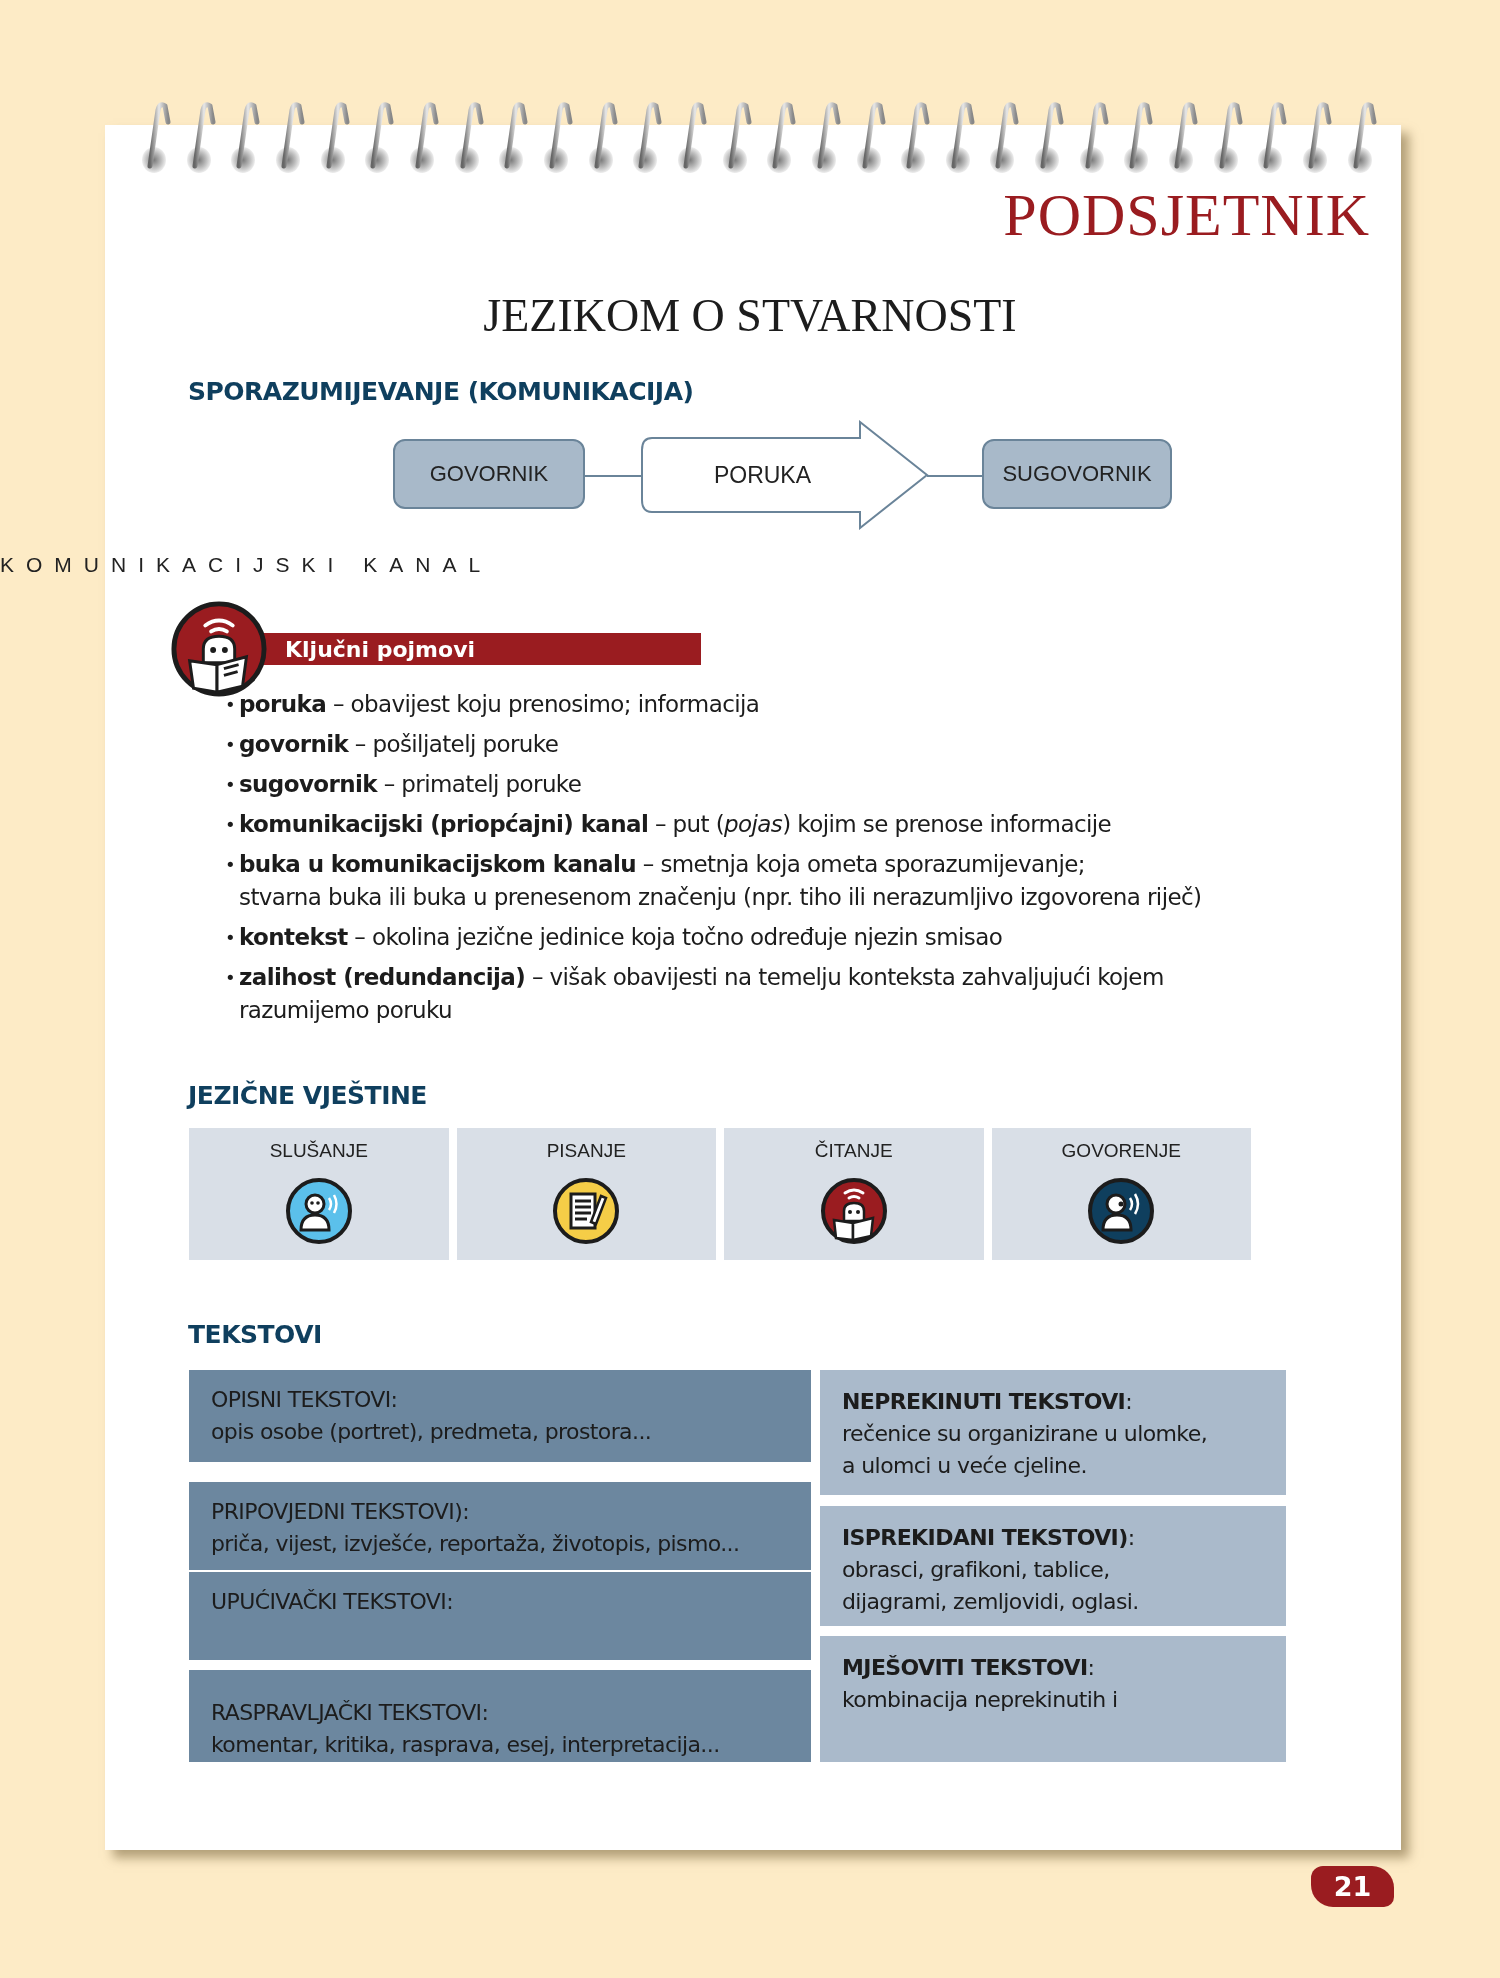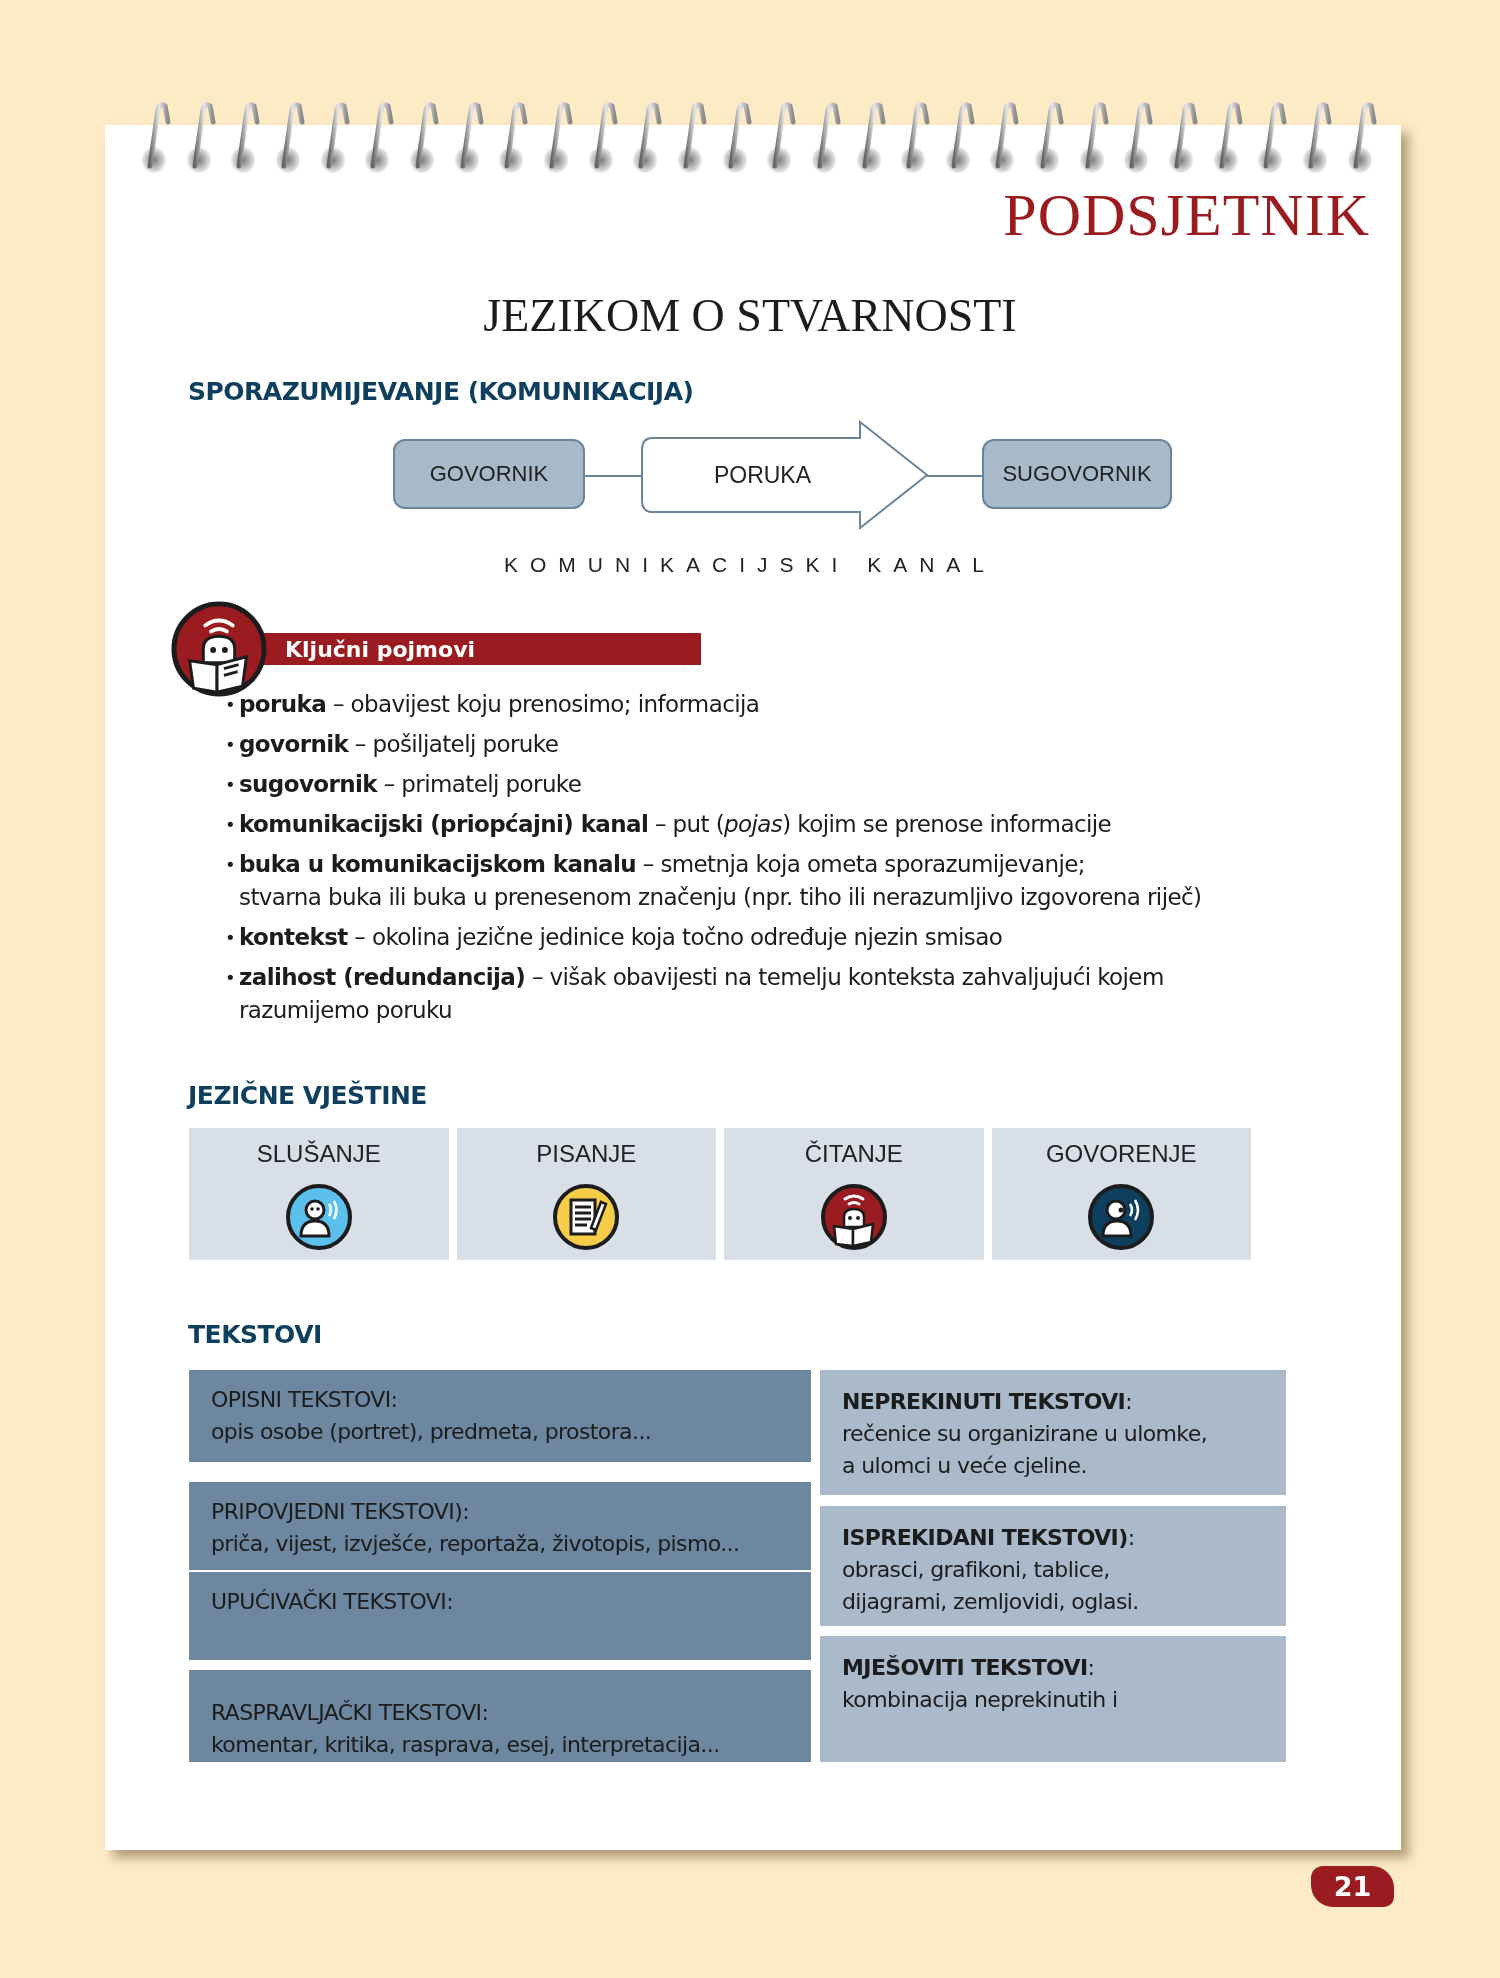--- a/index.html
+++ b/index.html
@@ -82,21 +82,20 @@
       left: 640px; top: 420px;
       width: 245px; height: 110px;
       display: flex; align-items: center; justify-content: center;
       font-family: "Liberation Sans", sans-serif;
       font-size: 23px; color: #222;
     }
     .connector { position: absolute; height: 2px; background: #6a8499; top: 475px; }
     .channel-label {
       position: absolute;
       left: 0; width: 1500px; top: 553px;
-      text-align: center;
       font-family: "Liberation Sans", sans-serif;
       font-size: 21px;
       letter-spacing: 12px;
       color: #222;
     }
 
     
     .kp-bar {
       position: absolute;
       left: 255px; top: 633px;
@@ -142,21 +141,21 @@
     }
     .skill {
       flex: 1;
       background: #d9dfe7;
       position: relative;
       display: flex; flex-direction: column; align-items: center;
     }
     .skill .label {
       margin-top: 12px;
       font-family: "Liberation Sans", sans-serif;
-      font-size: 24px; color: #222;
+      font-size: 19px; color: #222;
     }
     .skill .icon { margin-top: 14px; width: 70px; height: 70px; }
     .skill .icon svg { width: 70px; height: 70px; display: block; }
 
     
     .tbox {
       position: absolute;
       box-sizing: border-box;
       padding: 18px 22px 0 22px;
       font-family: "DejaVu Sans", sans-serif;

